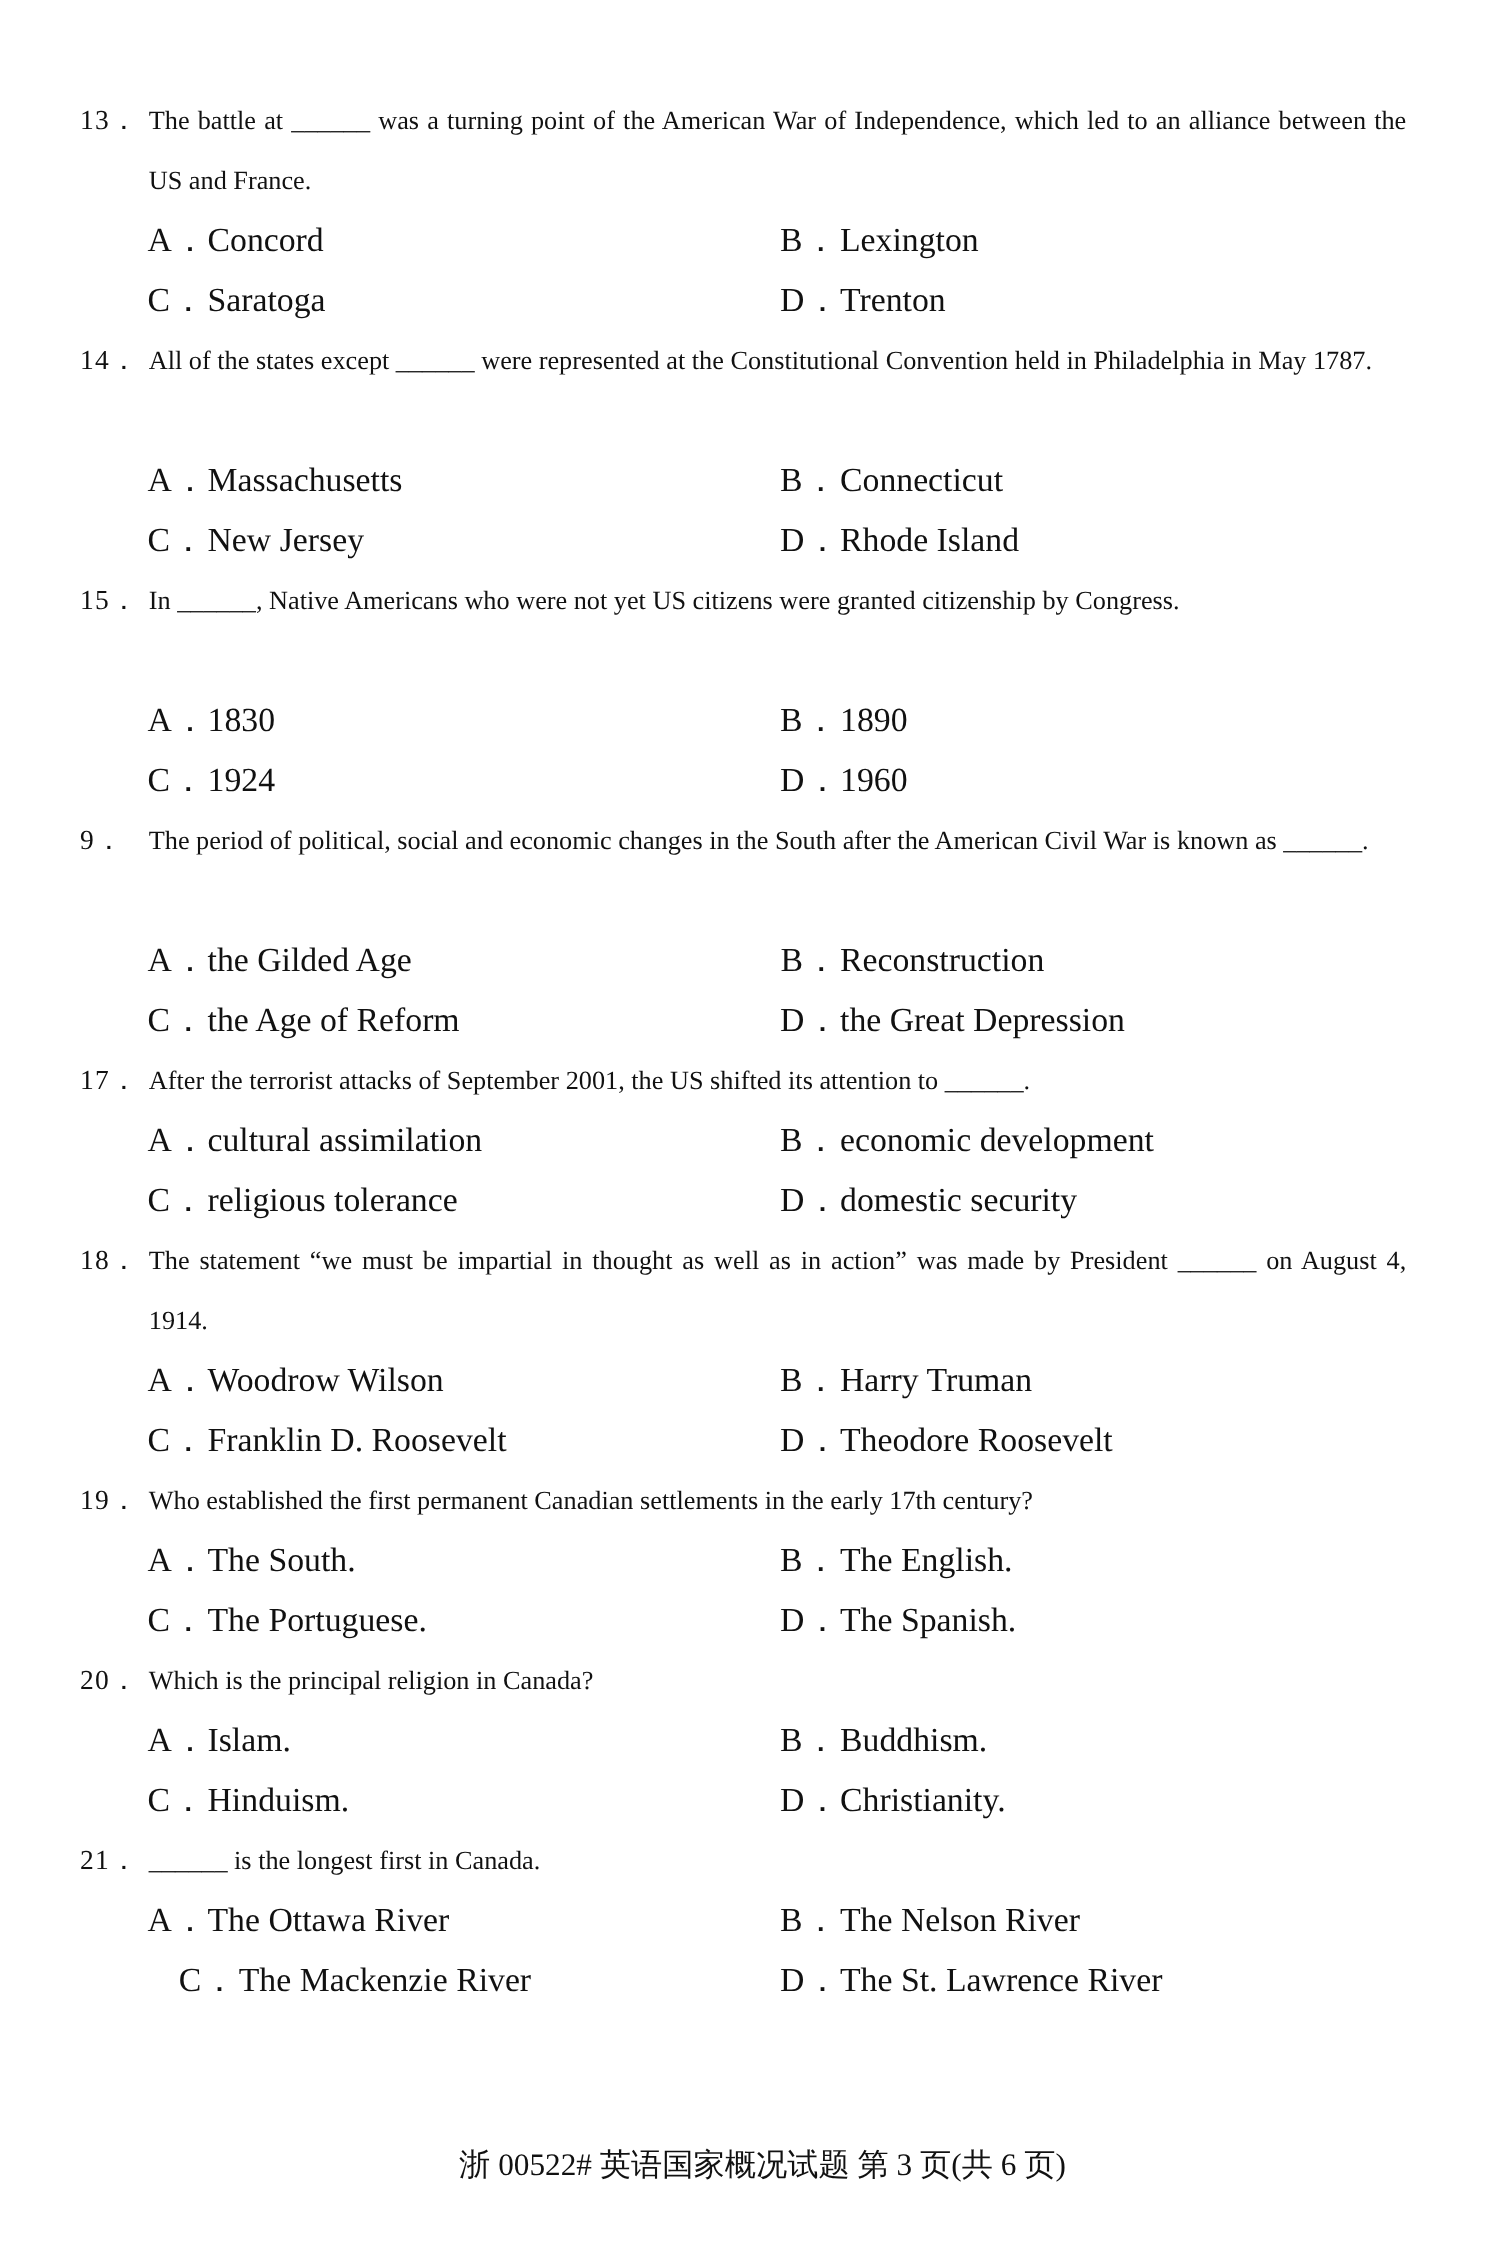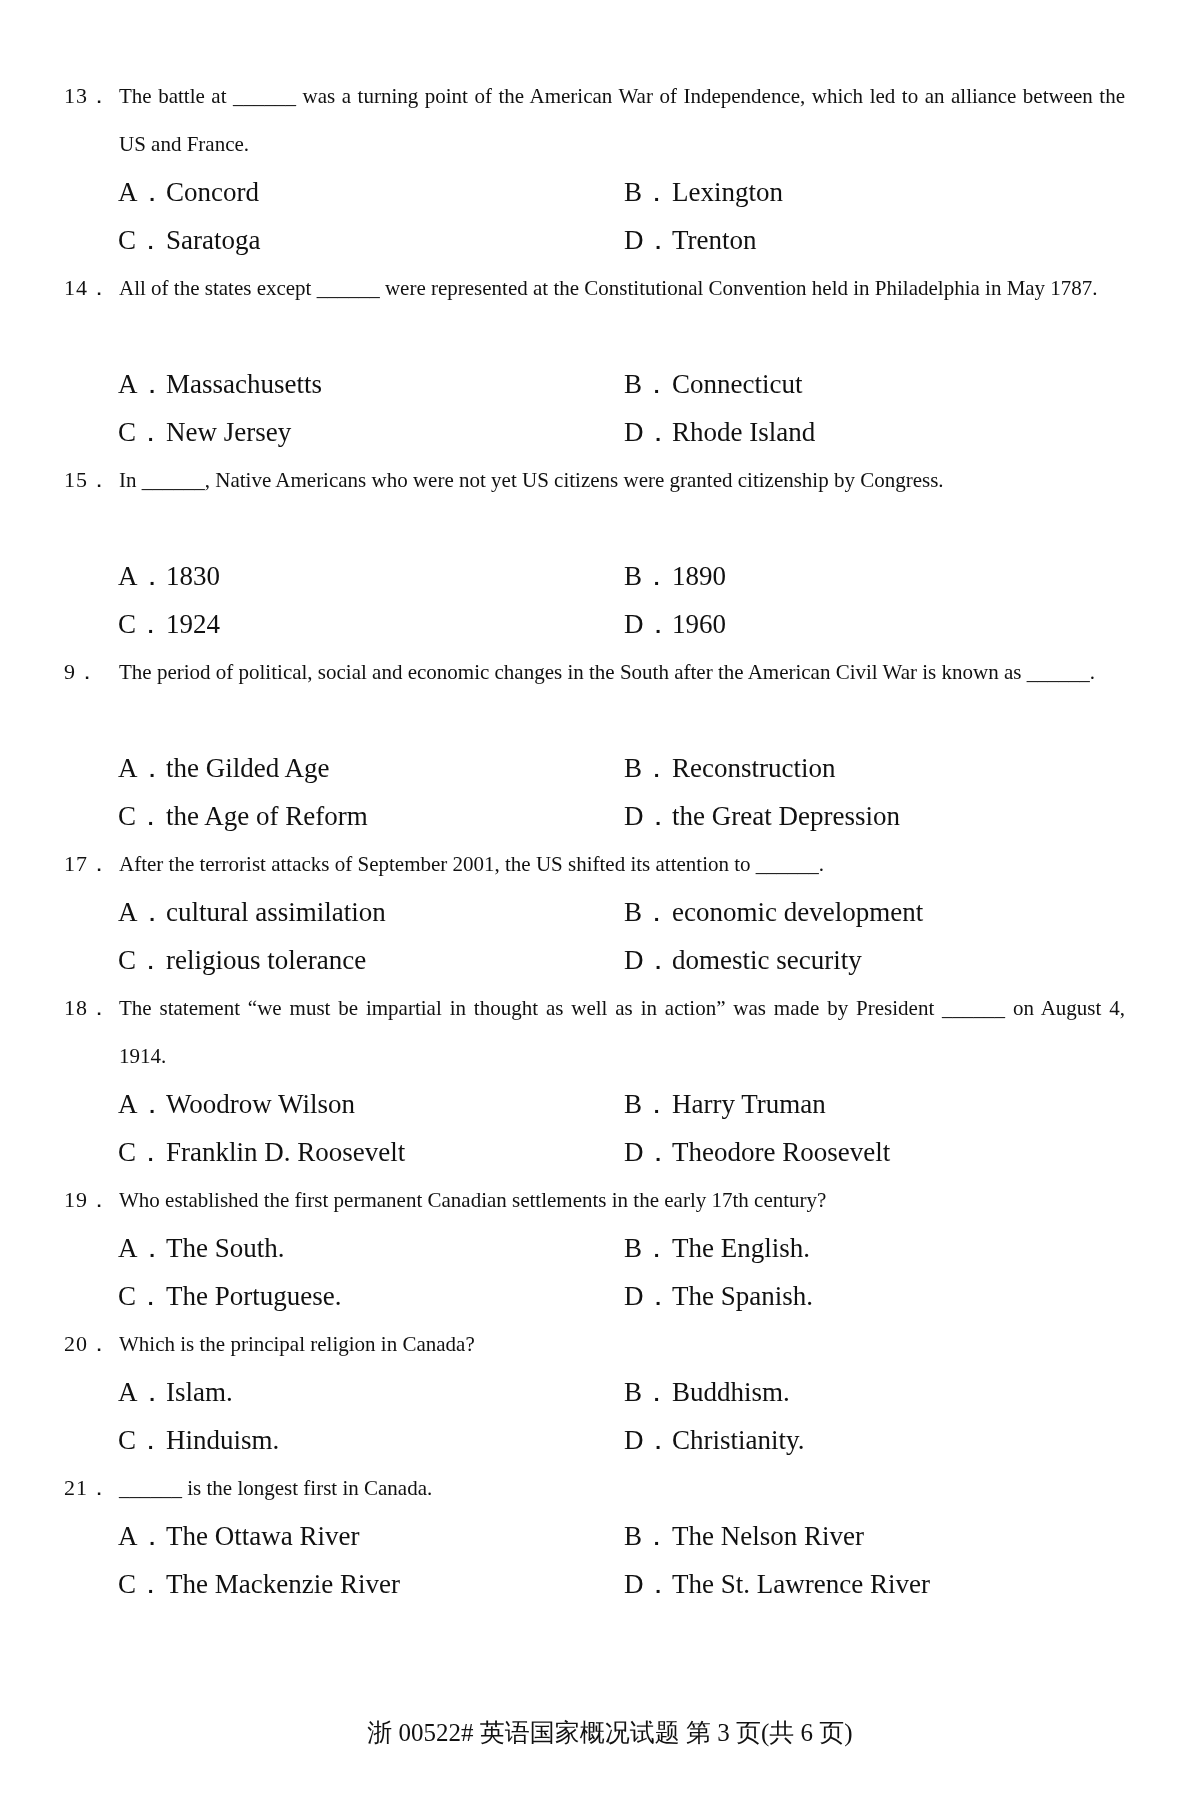--- a/index.html
+++ b/index.html
@@ -46,21 +46,21 @@
     <div class="opt col-a" style="top:96px;"><span class="opt-letter">A．</span><span>1830</span></div>
     <div class="opt col-b" style="top:96px;"><span class="opt-letter">B．</span><span>1890</span></div>
     <div class="opt col-a" style="top:144px;"><span class="opt-letter">C．</span><span>1924</span></div>
     <div class="opt col-b" style="top:144px;"><span class="opt-letter">D．</span><span>1960</span></div>
   </div>
 
   <div class="question" style="top:648px;">
     <span class="q-num" style="top:0;">9．</span>
     <div class="q-stem" style="top:0;">The period of political, social and economic changes in the South after the American Civil War is known as ______.</div>
     <div class="opt col-a" style="top:96px;"><span class="opt-letter">A．</span><span>the Gilded Age</span></div>
-    <div class="opt col-b" style="top:96px;"><span class="opt-letter">B．</span><span>Reconstruction</span></div>
+    <div class="opt col-b" style="top:96px;text-align:center;"><span class="opt-letter">B．</span><span>Reconstruction</span></div>
     <div class="opt col-a" style="top:144px;"><span class="opt-letter">C．</span><span>the Age of Reform</span></div>
     <div class="opt col-b" style="top:144px;"><span class="opt-letter">D．</span><span>the Great Depression</span></div>
   </div>
 
   <div class="question" style="top:840px;">
     <span class="q-num" style="top:0;">17．</span>
     <div class="q-stem" style="top:0;">After the terrorist attacks of September 2001, the US shifted its attention to ______.</div>
     <div class="opt col-a" style="top:48px;"><span class="opt-letter">A．</span><span>cultural assimilation</span></div>
     <div class="opt col-b" style="top:48px;"><span class="opt-letter">B．</span><span>economic development</span></div>
     <div class="opt col-a" style="top:96px;"><span class="opt-letter">C．</span><span>religious tolerance</span></div>
@@ -92,18 +92,18 @@
     <div class="opt col-b" style="top:48px;"><span class="opt-letter">B．</span><span>Buddhism.</span></div>
     <div class="opt col-a" style="top:96px;"><span class="opt-letter">C．</span><span>Hinduism.</span></div>
     <div class="opt col-b" style="top:96px;"><span class="opt-letter">D．</span><span>Christianity.</span></div>
   </div>
 
   <div class="question" style="top:1464px;">
     <span class="q-num" style="top:0;">21．</span>
     <div class="q-stem" style="top:0;">______ is the longest first in Canada.</div>
     <div class="opt col-a" style="top:48px;"><span class="opt-letter">A．</span><span>The Ottawa River</span></div>
     <div class="opt col-b" style="top:48px;"><span class="opt-letter">B．</span><span>The Nelson River</span></div>
-    <div class="opt col-a" style="top:96px;"><span class="opt-letter">C．</span><span>The Mackenzie River</span></div>
+    <div class="opt col-a" style="top:96px;margin-left:25px;"><span class="opt-letter">C．</span><span>The Mackenzie River</span></div>
     <div class="opt col-b" style="top:96px;"><span class="opt-letter">D．</span><span>The St. Lawrence River</span></div>
   </div>
 
   <div class="footer">浙 00522# 英语国家概况试题 第 3 页(共 6 页)</div>
 </div>
 
 </body></html>

